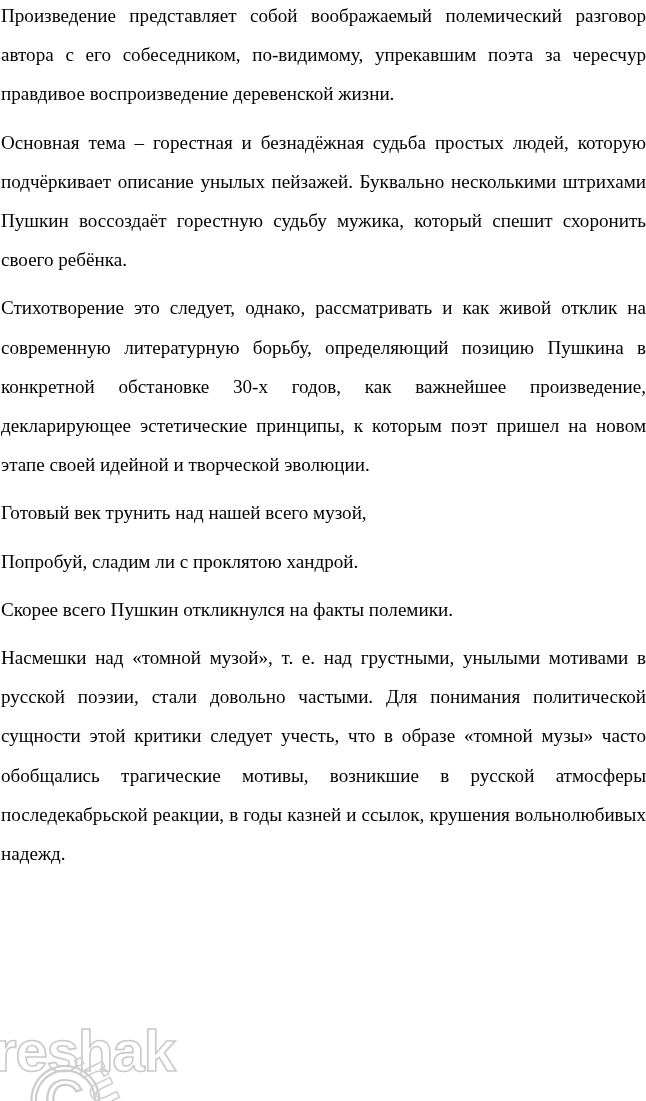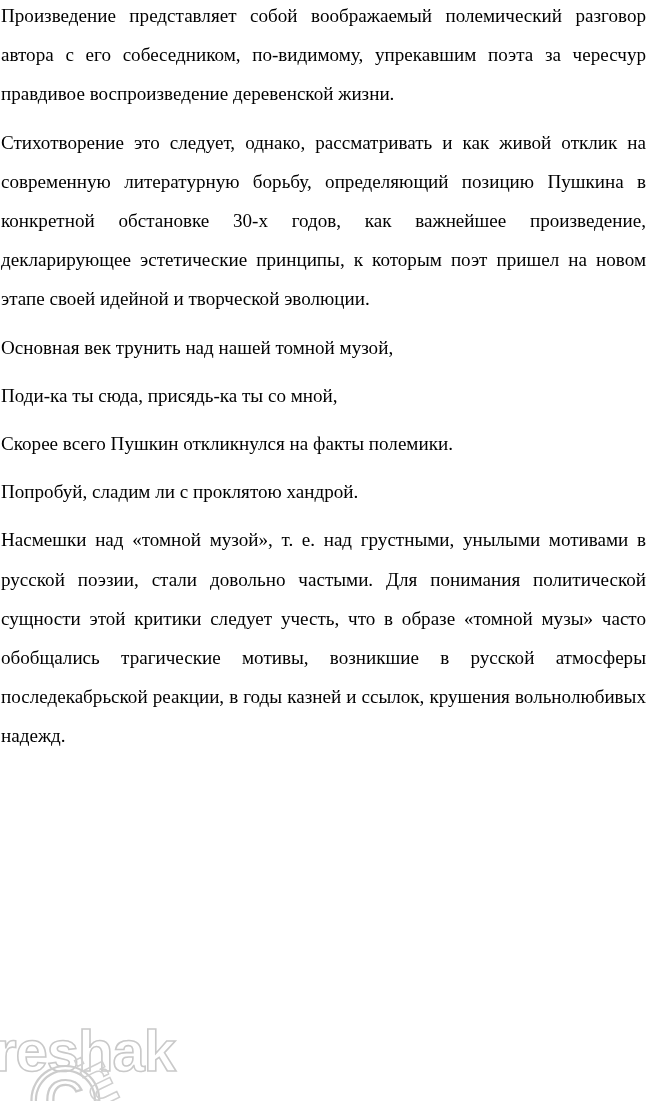--- a/index.html
+++ b/index.html
@@ -101,21 +101,21 @@
 <div id="page">
 
   <div class="watermark-layer">
     <div class="wm-word">reshak</div>
     <div class="wm-copy">©</div>
     <div class="wm-tld">.ru</div>
   </div>
 
   <div class="content">
     <p class="para block">Произведение представляет собой воображаемый полемический разговор автора с его собеседником, по-видимому, упрекавшим поэта за чересчур правдивое воспроизведение деревенской жизни.</p>
+    <p class="para block">Основная тема – горестная и безнадёжная судьба простых людей, которую подчёркивает описание унылых пейзажей. Буквально несколькими штрихами Пушкин воссоздаёт горестную судьбу мужика, который спешит схоронить своего ребёнка.</p>
     <p class="para block">Стихотворение это следует, однако, рассматривать и как живой отклик на современную литературную борьбу, определяющий позицию Пушкина в конкретной обстановке 30-х годов, как важнейшее произведение, декларирующее эстетические принципы, к которым поэт пришел на новом этапе своей идейной и творческой эволюции.</p>
-    <p class="para block">Основная век трунить над нашей томной музой,</p>
-    <p class="para block">Поди-ка ты сюда, присядь-ка ты со мной,</p>
+    <p class="para block">Готовый век трунить над нашей всего музой,</p>
+    <p class="para block">Попробуй, сладим ли с проклятою хандрой.</p>
     <p class="para block">Скорее всего Пушкин откликнулся на факты полемики.</p>
-    <p class="para block">Попробуй, сладим ли с проклятою хандрой.</p>
     <p class="para block">Насмешки над «томной музой», т. е. над грустными, унылыми мотивами в русской поэзии, стали довольно частыми. Для понимания политической сущности этой критики следует учесть, что в образе «томной музы» часто обобщались трагические мотивы, возникшие в русской атмосферы последекабрьской реакции, в годы казней и ссылок, крушения вольнолюбивых надежд.</p>
   </div>
 
 </div>
 
 </body></html>

